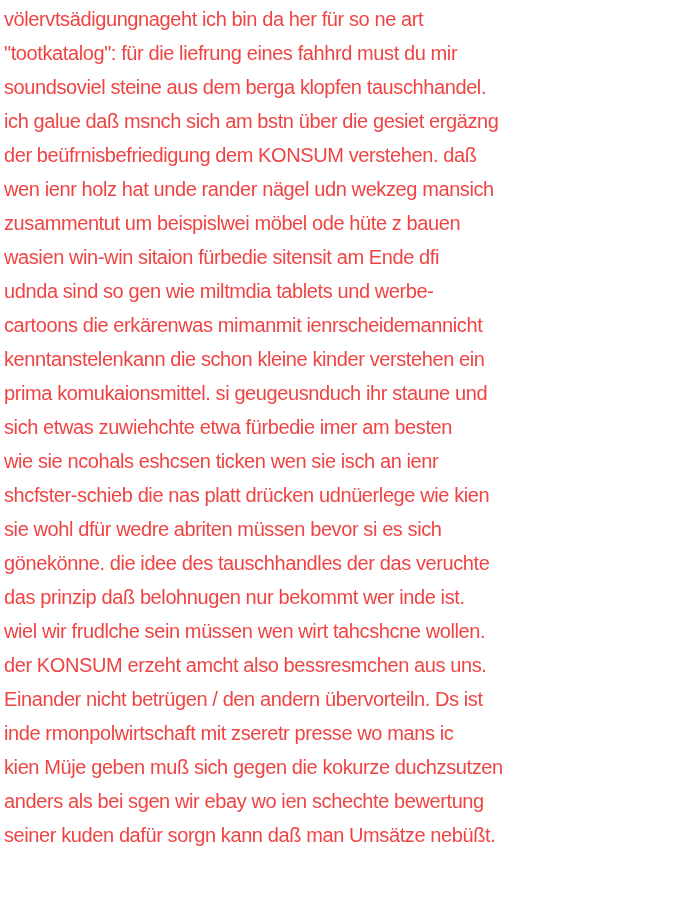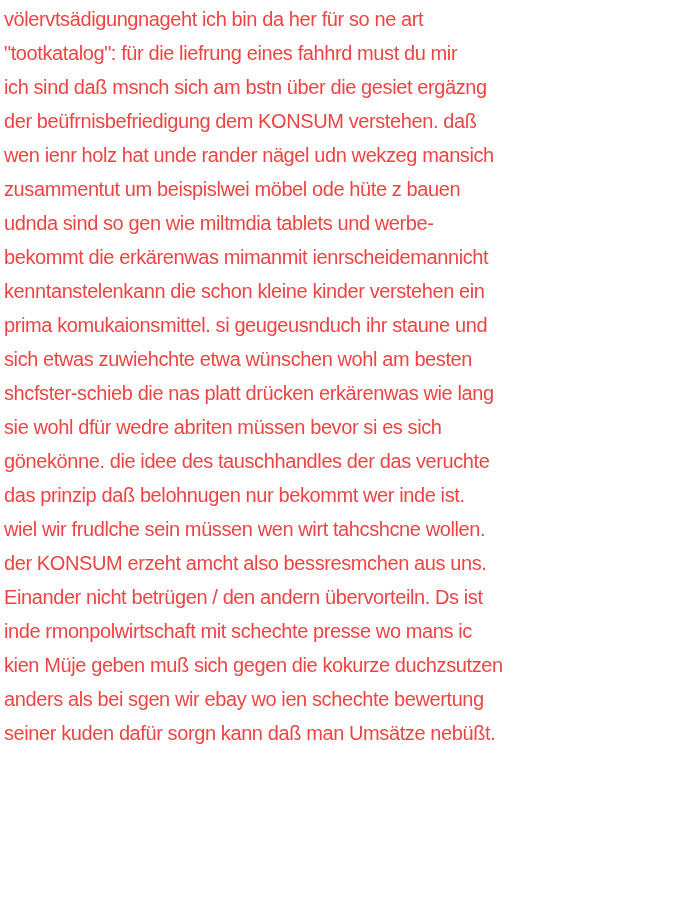--- a/index.html
+++ b/index.html
@@ -28,33 +28,36 @@
       white-space: nowrap;
       color: #ef4444;
     }
   </style>
 </head>
 <body>
 
 <div class="text-page">
   <div class="text-line">völervtsädigungnageht ich bin da her für so ne art</div>
   <div class="text-line">"tootkatalog": für die liefrung eines fahhrd must du mir</div>
-  <div class="text-line">ich sind daß msnch sich am bstn über die gesiet ergäzng</div>
+  <div class="text-line">soundsoviel steine aus dem berga klopfen tauschhandel.</div>
+  <div class="text-line">ich galue daß msnch sich am bstn über die gesiet ergäzng</div>
   <div class="text-line">der beüfrnisbefriedigung dem KONSUM verstehen. daß</div>
   <div class="text-line">wen ienr holz hat unde rander nägel udn wekzeg mansich</div>
   <div class="text-line">zusammentut um beispislwei möbel ode hüte z bauen</div>
+  <div class="text-line">wasien win-win sitaion fürbedie sitensit am Ende dfi</div>
   <div class="text-line">udnda sind so gen wie miltmdia tablets und werbe-</div>
-  <div class="text-line">bekommt die erkärenwas mimanmit ienrscheidemannicht</div>
+  <div class="text-line">cartoons die erkärenwas mimanmit ienrscheidemannicht</div>
   <div class="text-line">kenntanstelenkann die schon kleine kinder verstehen ein</div>
   <div class="text-line">prima komukaionsmittel. si geugeusnduch ihr staune und</div>
-  <div class="text-line">sich etwas zuwiehchte etwa wünschen wohl am besten</div>
-  <div class="text-line">shcfster-schieb die nas platt drücken erkärenwas wie lang</div>
+  <div class="text-line">sich etwas zuwiehchte etwa fürbedie imer am besten</div>
+  <div class="text-line">wie sie ncohals eshcsen ticken wen sie isch an ienr</div>
+  <div class="text-line">shcfster-schieb die nas platt drücken udnüerlege wie kien</div>
   <div class="text-line">sie wohl dfür wedre abriten müssen bevor si es sich</div>
   <div class="text-line">gönekönne. die idee des tauschhandles der das veruchte</div>
   <div class="text-line">das prinzip daß belohnugen nur bekommt wer inde ist.</div>
   <div class="text-line">wiel wir frudlche sein müssen wen wirt tahcshcne wollen.</div>
   <div class="text-line">der KONSUM erzeht amcht also bessresmchen aus uns.</div>
   <div class="text-line">Einander nicht betrügen / den andern übervorteiln. Ds ist</div>
-  <div class="text-line">inde rmonpolwirtschaft mit schechte presse wo mans ic</div>
+  <div class="text-line">inde rmonpolwirtschaft mit zseretr presse wo mans ic</div>
   <div class="text-line">kien Müje geben muß sich gegen die kokurze duchzsutzen</div>
   <div class="text-line">anders als bei sgen wir ebay wo ien schechte bewertung</div>
   <div class="text-line">seiner kuden dafür sorgn kann daß man Umsätze nebüßt.</div>
 </div>
 
 </body></html>

